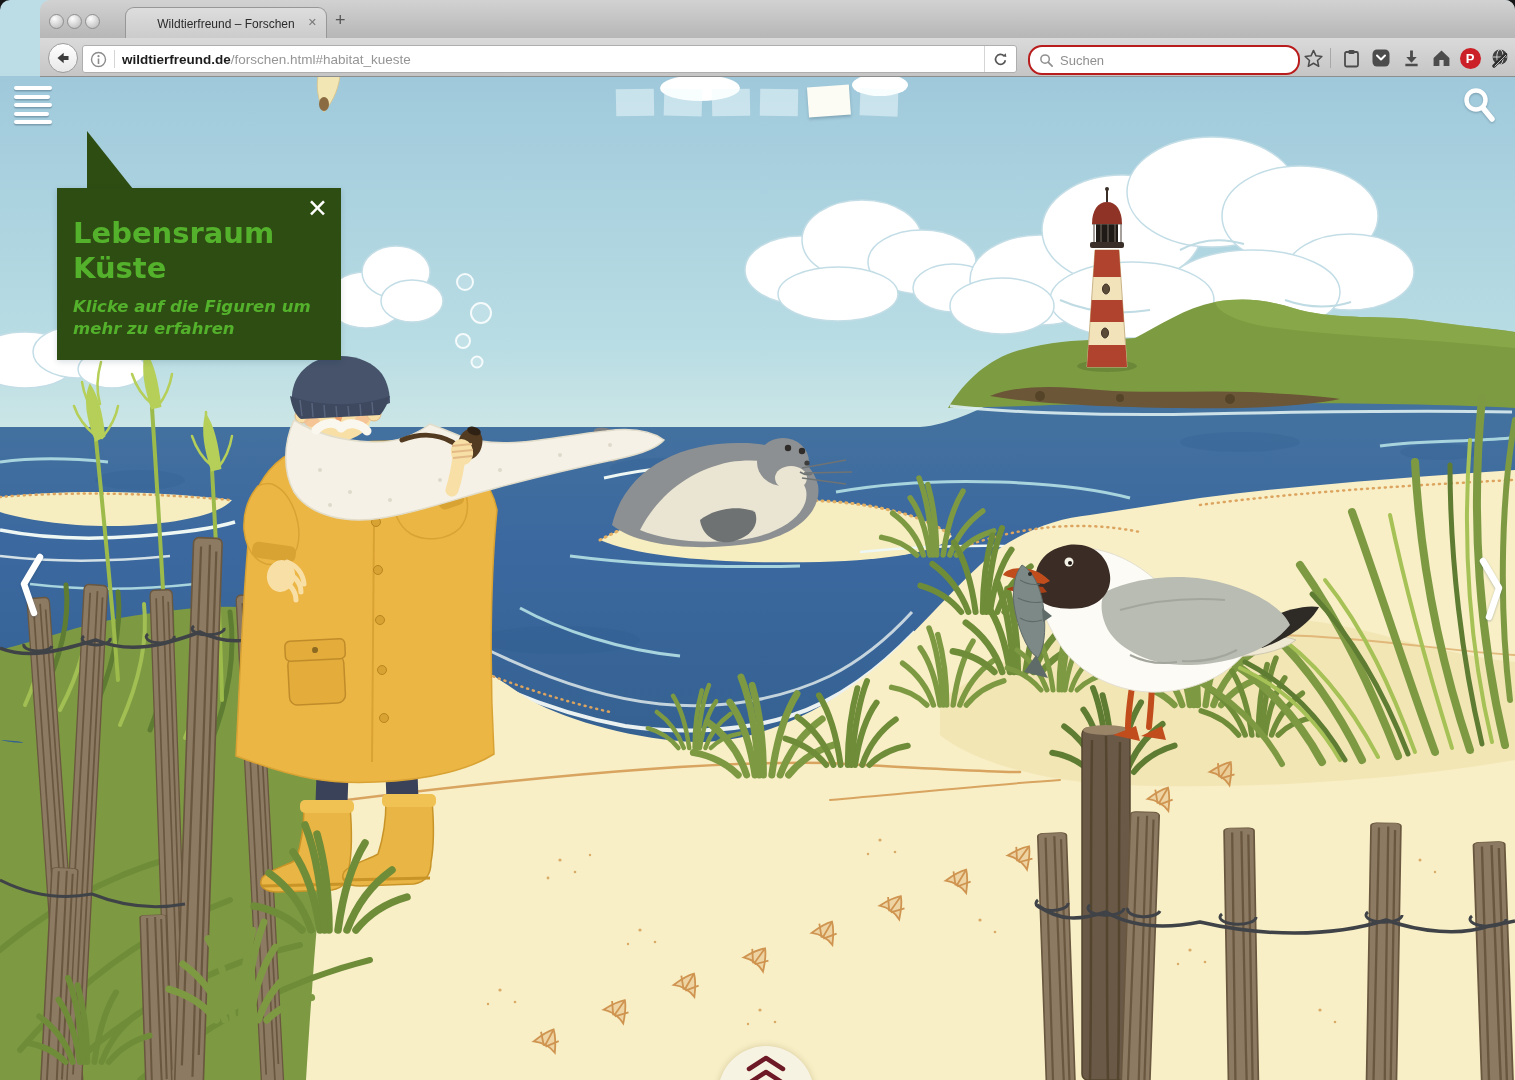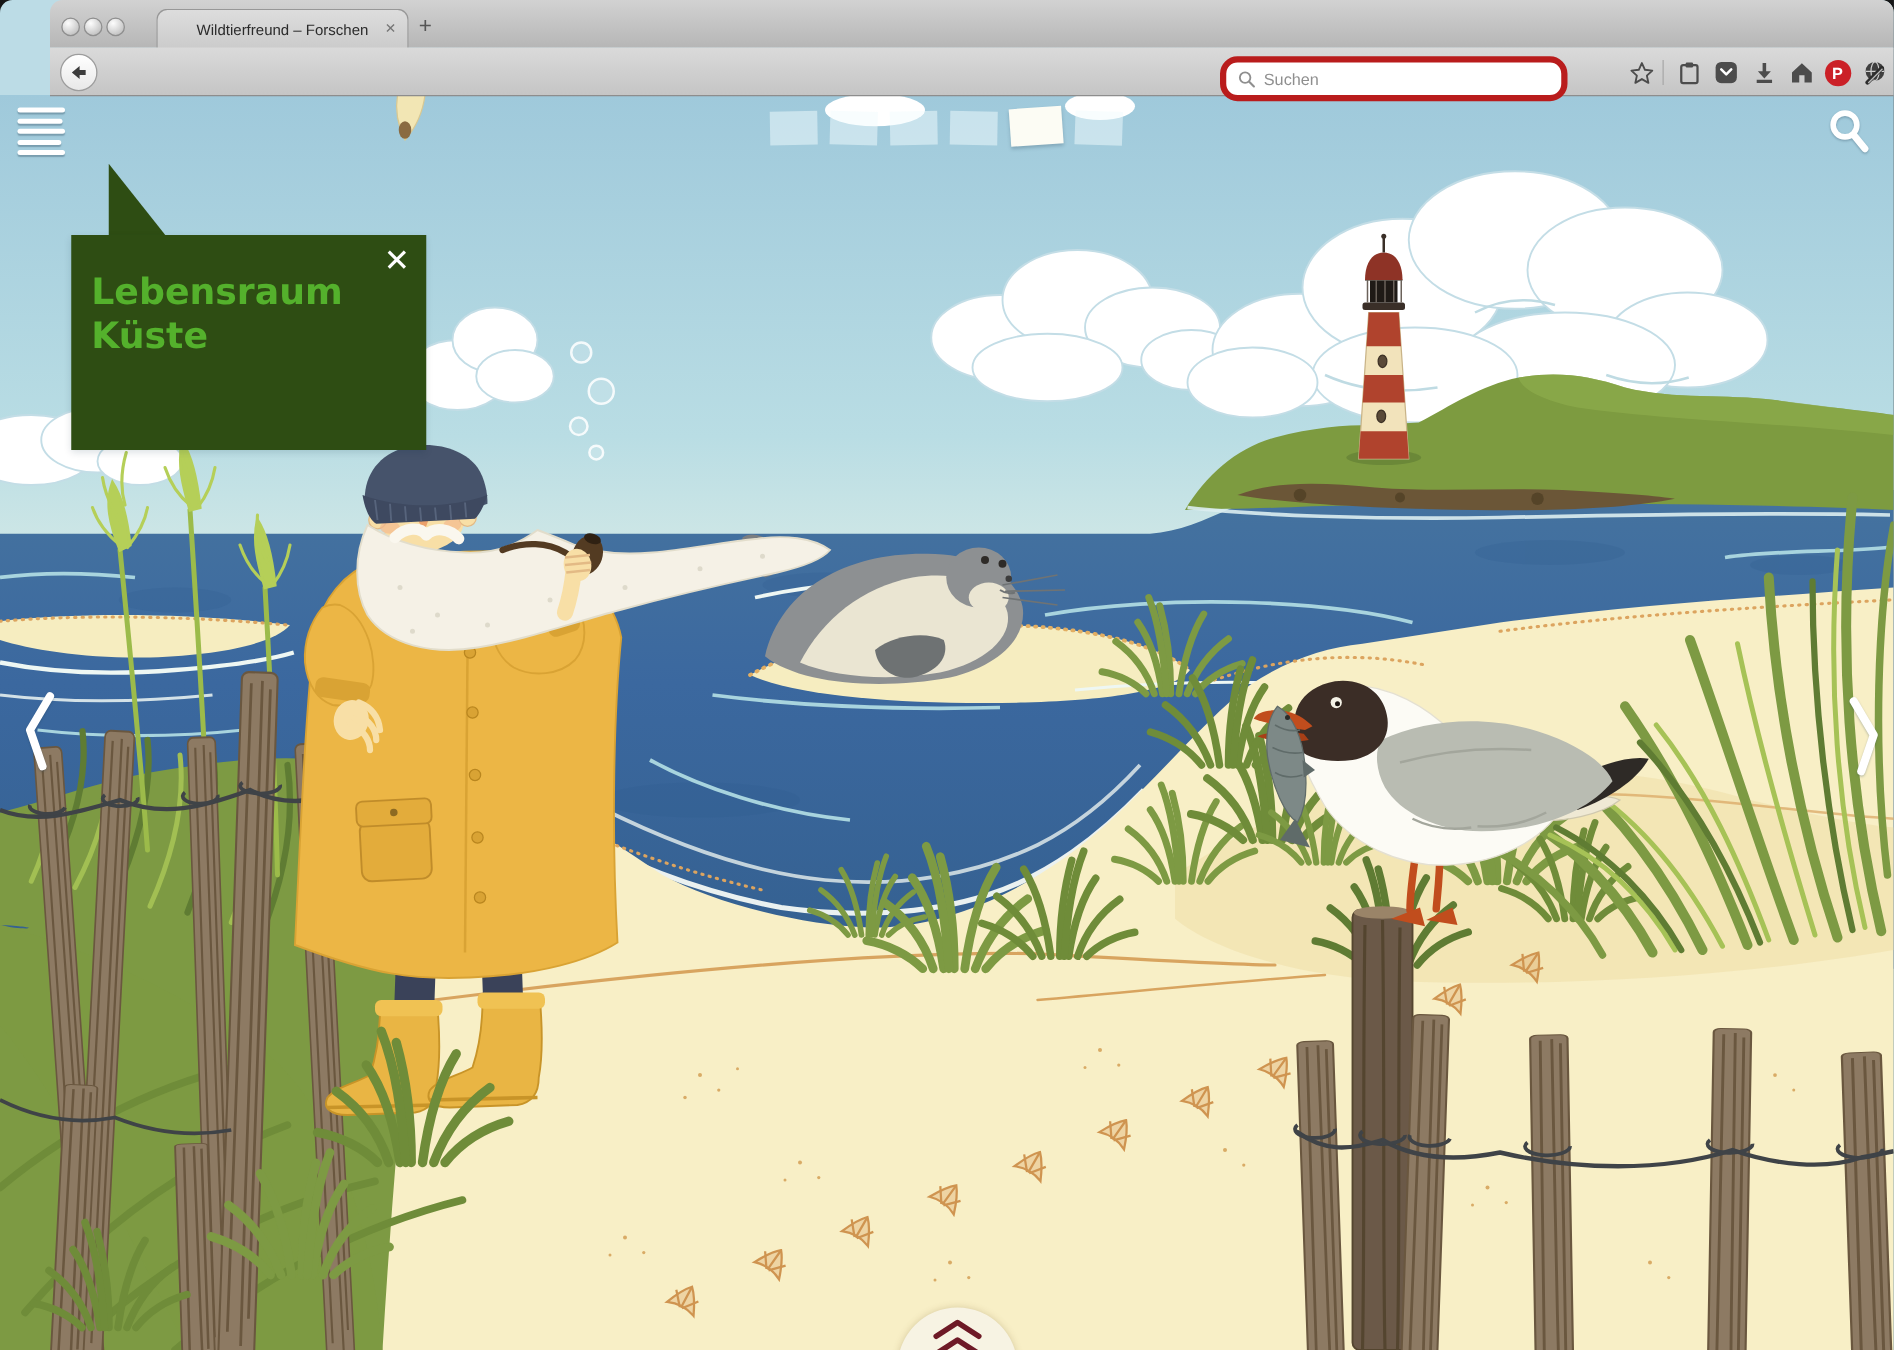--- a/index.html
+++ b/index.html
@@ -19,21 +19,21 @@
   #tab .t-close{position:absolute;right:9px;top:8px;font-size:11px;color:#777;cursor:default;}
   #newtab{position:absolute;left:295px;top:10px;font-size:18px;color:#555;}
   #navbar{position:absolute;left:0;top:38px;width:100%;height:38px;background:linear-gradient(#dadada,#c5c5c5);border-bottom:1px solid #8d8d8d;}
   #backbtn{position:absolute;left:8px;top:43px;width:28px;height:28px;border-radius:50%;border:1px solid #9d9d9d;background:linear-gradient(#ffffff,#e8e8e8);display:flex;align-items:center;justify-content:center;}
   #urlfield{position:absolute;left:42px;top:45px;width:933px;height:26px;background:#fff;border:1px solid #aeaeae;border-radius:3px;display:flex;align-items:center;}
   #urlfield .info{margin-left:7px;}
   #urlfield .sep{width:1px;height:18px;background:#d5d5d5;margin:0 7px;}
   #urlfield .u-domain{font-size:13.5px;color:#1c1c1c;font-weight:700;}
   #urlfield .u-path{font-size:13.5px;color:#959595;}
   #urlfield .reload{margin-left:auto;display:flex;align-items:center;border-left:1px solid #d5d5d5;padding:0 8px;height:100%;}
-  #searchfield{position:absolute;left:936px;top:45px;width:268px;height:26px;background:#fff;border:5px solid #b91c1c;border-radius:14px;display:flex;align-items:center;}
+  #searchfield{position:absolute;left:988px;top:45px;width:268px;height:26px;background:#fff;border:2px solid #b91c1c;border-radius:14px;display:flex;align-items:center;}
   #searchfield .s-text{font-size:13px;color:#8f8f8f;margin-left:6px;}
   .tbicon{position:absolute;top:47px;width:22px;height:22px;display:flex;align-items:center;justify-content:center;}
   #icon-pinterest{width:21px;height:21px;border-radius:50%;background:var(--pinterest-red);color:#fff;font-weight:700;font-size:13px;display:flex;align-items:center;justify-content:center;}
   #toolbar-sep{position:absolute;left:1290px;top:48px;width:1px;height:20px;background:#a8a8a8;}
   
   .ov{position:absolute;z-index:5;}
   #page-menu{left:14px;top:86px;width:38px;}
   #page-menu .bar{height:4px;background:#fff;border-radius:2px;margin-bottom:4.5px;box-shadow:0 1.5px 1px rgba(40,70,90,.35);}
   #page-menu .bar:nth-child(2){width:36px;}
   #page-menu .bar:nth-child(4){width:35px;}
@@ -468,20 +468,36 @@
         <span class="t-close">✕</span>
       </div>
       <div id="newtab">+</div>
     </div>
     <div id="navbar"></div>
     <div id="backbtn">
       <svg width="18" height="18" viewBox="0 0 26 26">
           <polygon points="5,13 14,5.5 14,10 21,10 21,16 14,16 14,20.5" fill="#3c3c3c"></polygon>
         </svg>
     </div>
+    <div id="urlfield">
+      <svg class="info" width="17" height="17" viewBox="0 0 17 17">
+        <circle cx="8.5" cy="8.5" r="7" fill="none" stroke="#8b8b8b" stroke-width="1.4"></circle>
+        <circle cx="8.5" cy="5.2" r="1.1" fill="#8b8b8b"></circle>
+          <rect x="7.7" y="7.5" width="1.6" height="5.5" fill="#8b8b8b"></rect>
+      </svg>
+      <span class="sep"></span>
+      <span class="u-domain">wildtierfreund.de</span>
+        <span class="u-path">/forschen.html#habitat_kueste</span>
+      <span class="reload">
+        <svg width="15" height="15" viewBox="0 0 16 16">
+          <path d="M13.2,8.8 a5.3,5.3 0 1 1 -1.4,-4.6" fill="none" stroke="#565656" stroke-width="1.8"></path>
+          <polygon points="13.6,1.2 14.2,5.4 10.2,4.4" fill="#565656"></polygon>
+        </svg>
+      </span>
+    </div>
     <div id="searchfield">
       <svg width="15" height="15" viewBox="0 0 16 16" style="margin-left:9px">
         <circle cx="6.5" cy="6.5" r="4.5" fill="none" stroke="#8f8f8f" stroke-width="1.6"></circle>
           <line x1="10" y1="10" x2="14" y2="14" stroke="#8f8f8f" stroke-width="1.8" stroke-linecap="round"></line>
       </svg>
       <span class="s-text">Suchen</span>
     </div>
     <div class="tbicon" style="left:1262px">
       <svg width="19" height="19" viewBox="0 0 20 20">
           <polygon points="10,1.5 12.6,7.2 18.8,7.9 14.2,12.1 15.5,18.2 10,15 4.5,18.2 5.8,12.1 1.2,7.9 7.4,7.2" fill="none" stroke="#4c4c4c" stroke-width="1.6" stroke-linejoin="round"></polygon>
@@ -554,20 +570,21 @@
     <svg width="36" height="38" viewBox="0 0 36 38" style="filter:drop-shadow(0 1px 1px rgba(40,70,90,.35))">
       <circle cx="15" cy="14" r="9.5" fill="none" stroke="#fff" stroke-width="4.5"></circle>
       <line x1="22" y1="22" x2="31" y2="33" stroke="#fff" stroke-width="5.5" stroke-linecap="round"></line>
     </svg>
   </div>
 
   <div class="ov" id="bubble-tail"></div>
   <div class="ov" id="bubble">
     <span class="b-close">✕</span>
     <div class="b-title">Lebensraum Küste</div>
+    <div class="b-body">Klicke auf die Figuren um mehr zu erfahren</div>
   </div>
 
   <div class="ov" id="arrow-prev">
     <svg width="30" height="66" viewBox="0 0 30 66" style="filter:drop-shadow(0 1px 1px rgba(30,60,80,.3))">
       <polyline points="24,5 8,32 18,61" fill="none" stroke="#fff" stroke-width="6.5" stroke-linecap="round" stroke-linejoin="round"></polyline>
     </svg>
   </div>
   <div class="ov" id="arrow-next">
     <svg width="30" height="66" viewBox="0 0 30 66" style="filter:drop-shadow(0 1px 1px rgba(30,60,80,.3))">
       <polyline points="6,5 22,32 12,61" fill="none" stroke="#fff" stroke-width="6.5" stroke-linecap="round" stroke-linejoin="round"></polyline>

